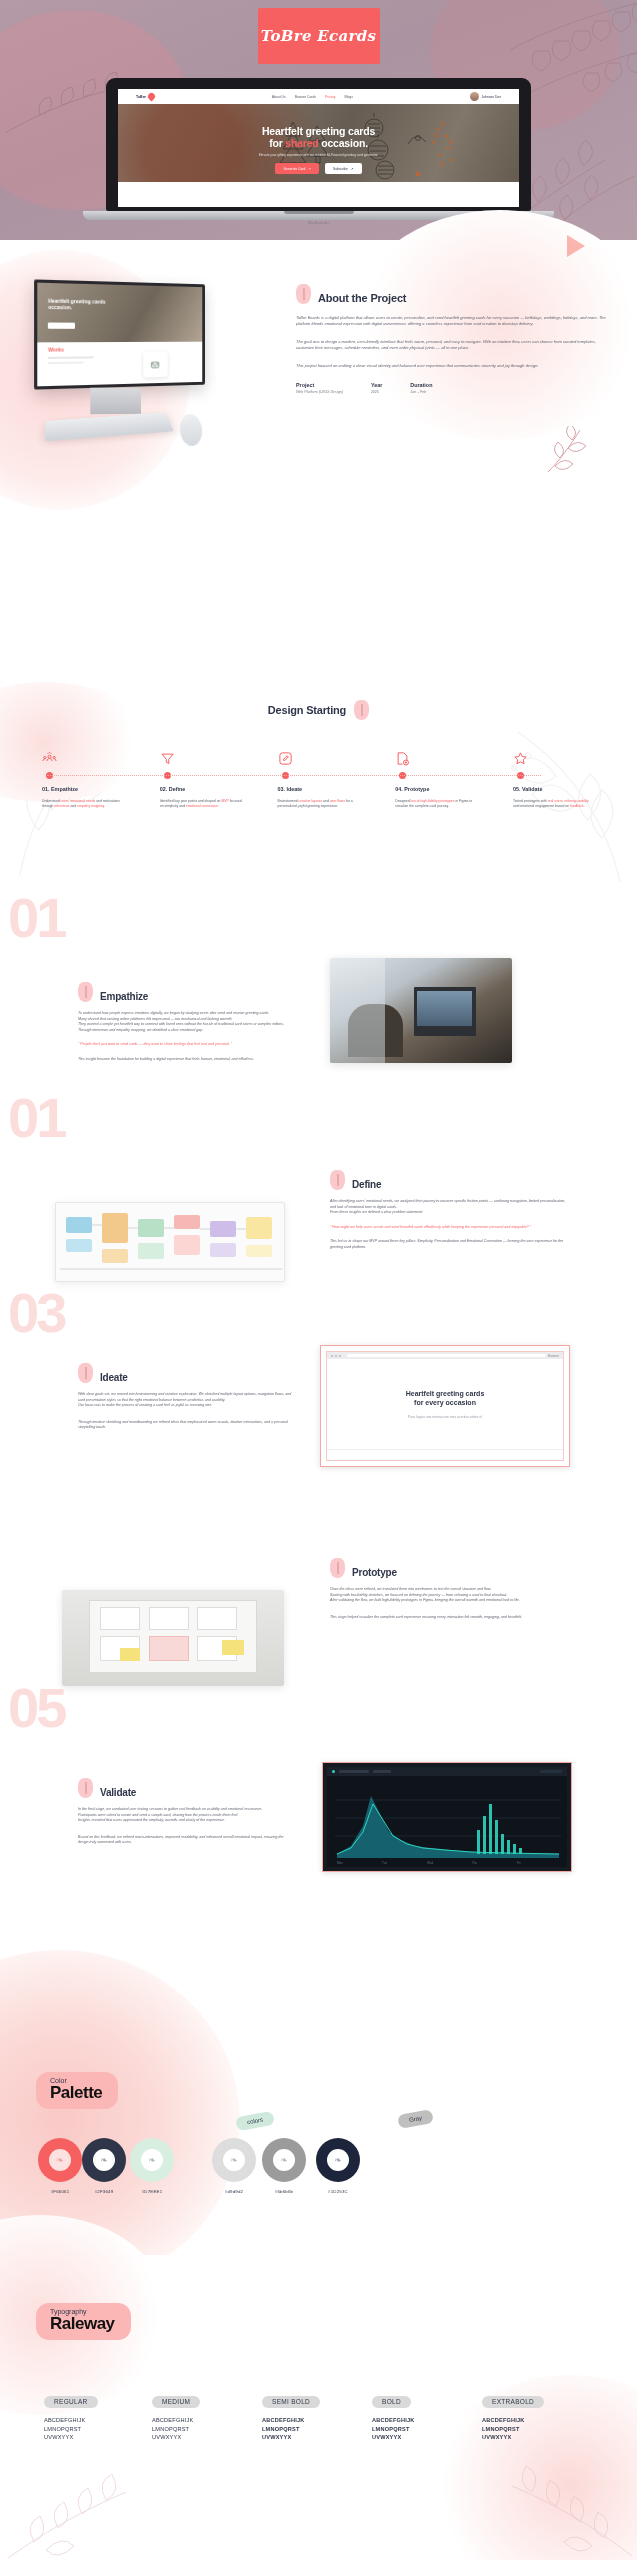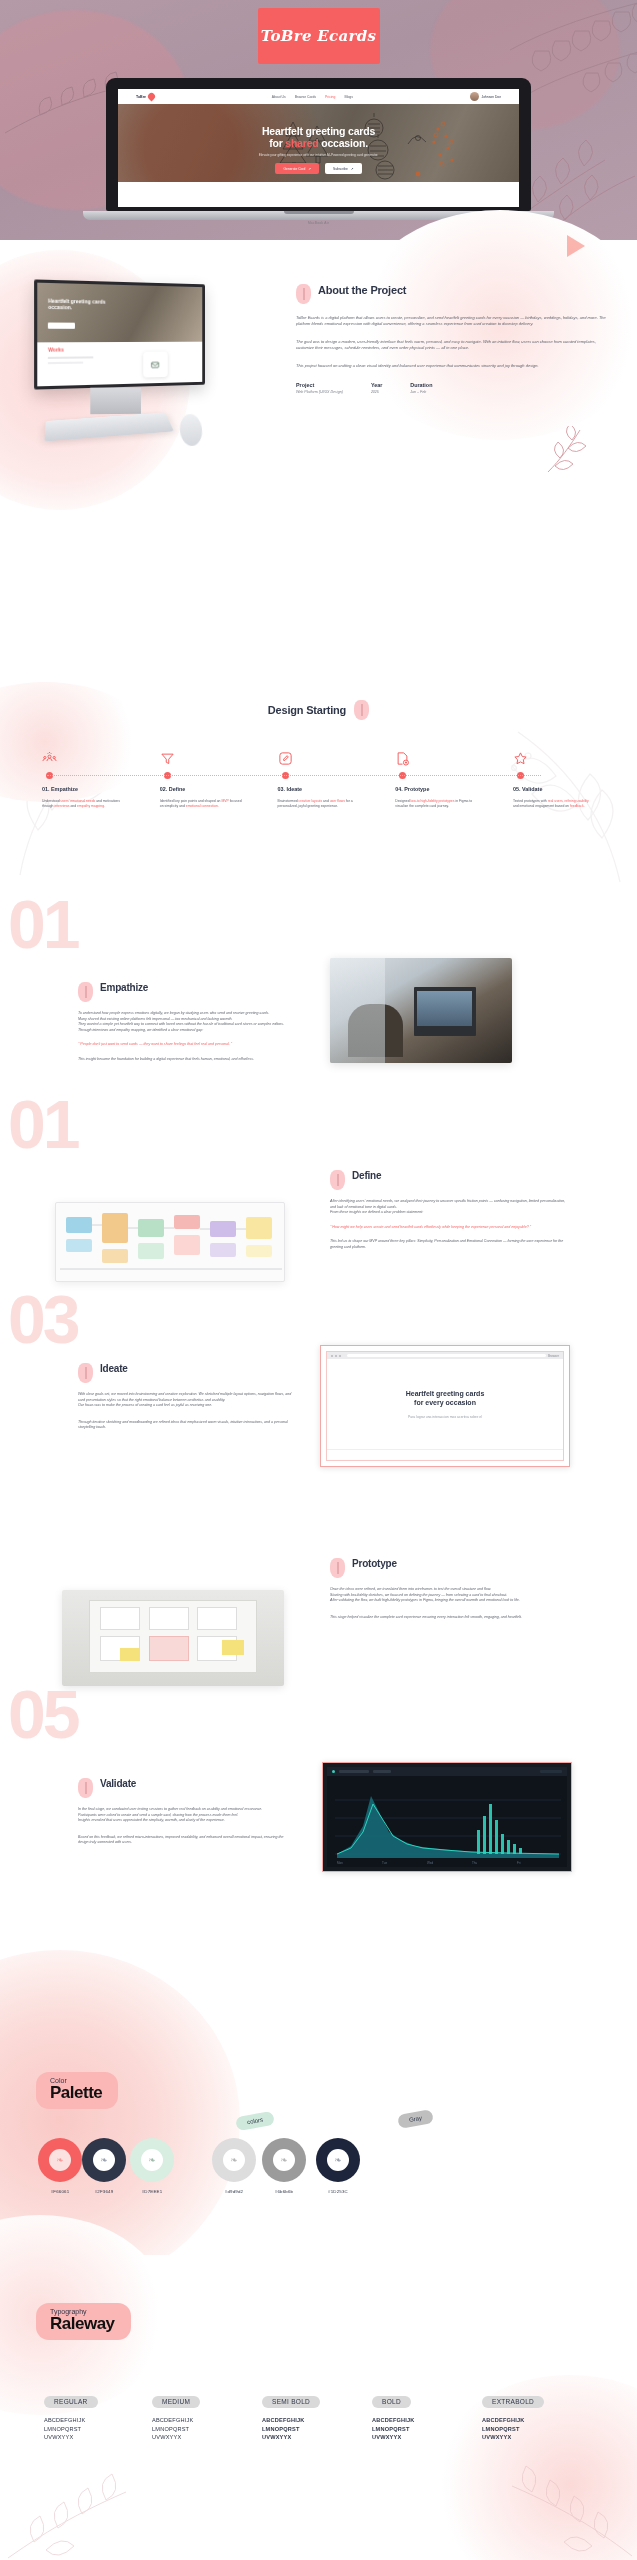--- a/index.html
+++ b/index.html
@@ -104,35 +104,35 @@
   .how-card.mid { background: transparent; box-shadow:none; }
   .arrow-play {
     position: absolute; right: 58px; top: 240px;
     width: 0; height: 0; border-left: 18px solid #F9A8A0;
     border-top: 11px solid transparent; border-bottom: 11px solid transparent;
     opacity:.85;
   }
 
   
   .sec { position: absolute; left: 0; width: 637px; }
-  .sec-title { display:flex; align-items:flex-start; gap:7px; }
+  .sec-title { display:flex; align-items:flex-end; gap:7px; }
   .leaf-chip {
     width: 15px; height: 20px; background: #FBC9CB; border-radius: 40% 40% 45% 45%;
     position: relative; flex: none;
   }
   .leaf-chip::after {
     content:""; position:absolute; left:50%; top:18%; width:1px; height:64%;
     background: rgba(180,90,95,.55); transform: translateX(-50%);
   }
   h3.head { font-size: 11px; font-weight: 700; color:#2F3649; letter-spacing:-.2px;}
   .body-txt { font-size: 4px; line-height: 6.4px; color: #5e636e; font-style: italic; }
   .quote { font-size: 4px; line-height: 6.4px; color: #F66061; font-style: italic; }
 
   .bignum {
-    position:absolute; font-size: 68px; font-weight: 800; color: #FBDDDC;
+    position:absolute; font-size: 56px; font-weight: 800; color: #FBDDDC;
     letter-spacing: -3px; line-height: 1; font-family:"Liberation Sans", sans-serif;
   }
 
   .photo { border-radius: 2px; overflow:hidden; position:absolute; }
 
   
   .meta-row { display:flex; gap: 28px; margin-top: 13px; }
   .meta-k { font-size: 5.4px; font-weight: 700; color:#2F3649; }
   .meta-v { font-size: 3.6px; color:#7b808b; margin-top: 2px; font-style: italic;}
 

